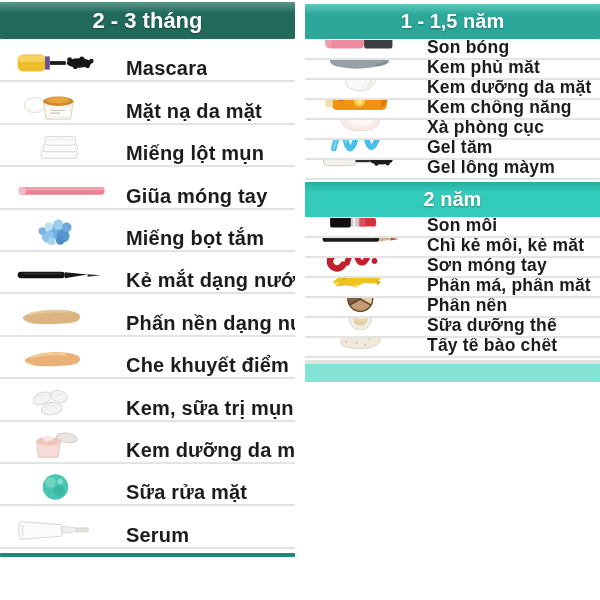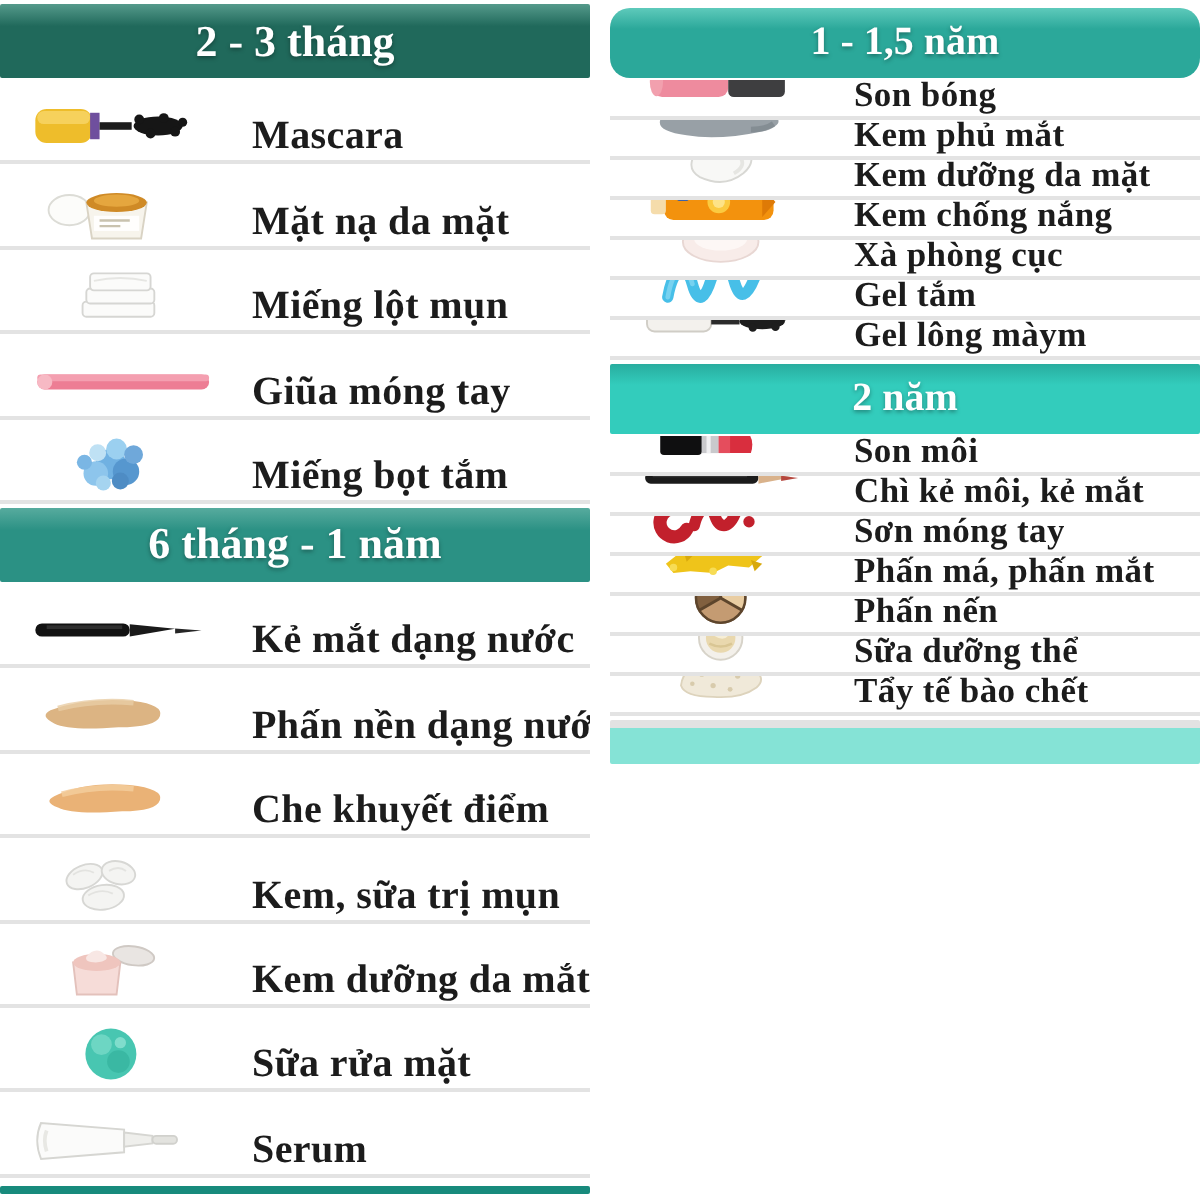--- a/index.html
+++ b/index.html
@@ -1,21 +1,21 @@
 <!DOCTYPE html>
 <html><head>
 <meta charset="utf-8">
 <style>
   html,body{margin:0;padding:0;}
   body{
     width:600px;height:600px;overflow:hidden;background:#ffffff;
     font-family:"Liberation Sans","DejaVu Sans",sans-serif;
   }
   .wrap{display:flex;width:600px;height:600px;gap:10px;background:#ffffff;}
-  .column{width:295px;box-sizing:border-box;display:flex;flex-direction:column;overflow:hidden;background:#ffffff;font-family:Liberation Serif, serif;}
+  .column{width:295px;box-sizing:border-box;display:flex;flex-direction:column;overflow:hidden;background:#ffffff;}
   .column.left{padding-top:2px;}
   .column.right{padding-top:4px;}
   .header{
     flex:0 0 auto;display:flex;align-items:center;justify-content:center;
     color:#ffffff;font-weight:bold;margin:0 0 1px 0;
     text-shadow:0 1px 2px rgba(0,0,0,0.35);
     border-radius:1px;
   }
   .header:not(:first-child){margin-top:2px;}
   .left .header{height:37px;font-size:22px;}
@@ -110,23 +110,20 @@
             <circle cx="45" cy="9" r="5.5" fill="#9bd0f0"></circle>
             <circle cx="54" cy="12" r="5" fill="#6fa8da"></circle>
             <circle cx="35" cy="11" r="4.5" fill="#bfe1f4"></circle>
             <circle cx="28" cy="16" r="4" fill="#7ab6e4"></circle>
             <circle cx="47" cy="26" r="4.5" fill="#4e8cc4"></circle>
             <circle cx="38" cy="27" r="4" fill="#a5d4f0"></circle>
           </svg>
         </span>
         <span class="label">Miếng bọt tắm</span>
       </div>
-      <div class="header" style="background: linear-gradient(rgb(87, 171, 158) 0%, rgb(43, 145, 132) 30%, rgb(43, 145, 132) 100%);">
-        <span class="header-label">6 tháng - 1 năm</span>
-      </div>
       <div class="row">
         <span class="icon-cell">
           <svg viewBox="0 0 100 36" width="100" height="34" xmlns="http://www.w3.org/2000/svg">
             <rect x="2" y="14.5" width="50" height="7" rx="3.5" fill="#121212"></rect>
             <path d="M52 15 L76 17.4 L52 21.5 Z" fill="#1a1a1a"></path>
             <path d="M76 17.2 L90 18.2 L76 19.8 Z" fill="#262626"></path>
             <rect x="8" y="15.5" width="40" height="2" fill="#3a3a3a" opacity="0.7"></rect>
           </svg>
         </span>
         <span class="label">Kẻ mắt dạng nước</span>
@@ -191,21 +188,21 @@
             <path d="M49 14 l15 1.8 v4 l-15 1.8 z" fill="#efefec" stroke="#d6d6d2"></path>
             <rect x="64" y="15.8" width="13" height="4.2" rx="2" fill="#e3e3df" stroke="#d1d1cd"></rect>
             <path d="M8 13 q-2 5 0 11" stroke="#e8e8e4" fill="none" stroke-width="2"></path>
           </svg>
         </span>
         <span class="label">Serum</span>
       </div>
       <div class="header partial" style="background: linear-gradient(rgb(24, 138, 124) 0%, rgb(24, 138, 124) 30%, rgb(24, 138, 124) 100%);"></div>
     </div>
     <div class="column right">
-      <div class="header" style="background: linear-gradient(rgb(94, 202, 187) 0%, rgb(43, 168, 154) 30%, rgb(43, 168, 154) 100%); border-radius: 10px;">
+      <div class="header" style="background: linear-gradient(rgb(94, 202, 187) 0%, rgb(43, 168, 154) 30%, rgb(43, 168, 154) 100%);">
         <span class="header-label">1 - 1,5 năm</span>
       </div>
       <div class="row">
         <span class="icon-cell">
           <svg viewBox="0 0 100 36" width="100" height="34" xmlns="http://www.w3.org/2000/svg">
             <rect x="8" y="10" width="40" height="16" rx="5" fill="#ee8b9e"></rect>
             <rect x="9" y="10.5" width="38" height="6" rx="3" fill="#f6aebb"></rect>
             <ellipse cx="10" cy="18" rx="3.5" ry="7.5" fill="#f2a0ae"></ellipse>
             <rect x="48" y="10" width="30" height="16" rx="3" fill="#3e3e40"></rect>
             <rect x="49" y="11" width="28" height="5" rx="2" fill="#5c5c5e" opacity="0.85"></rect>

